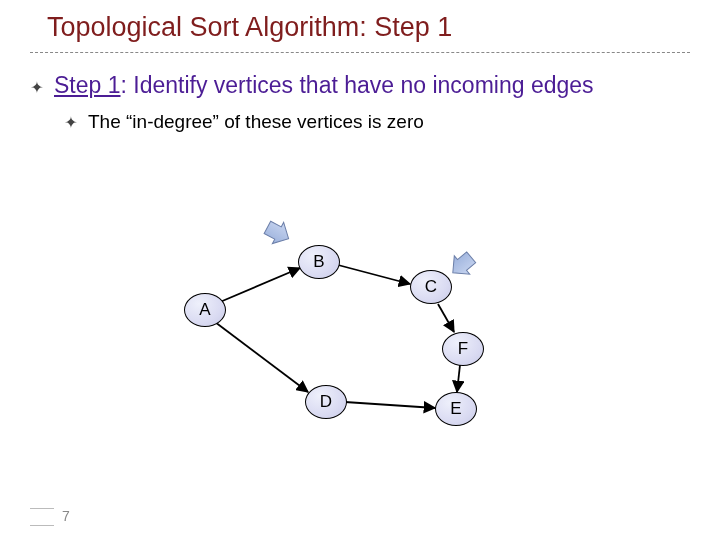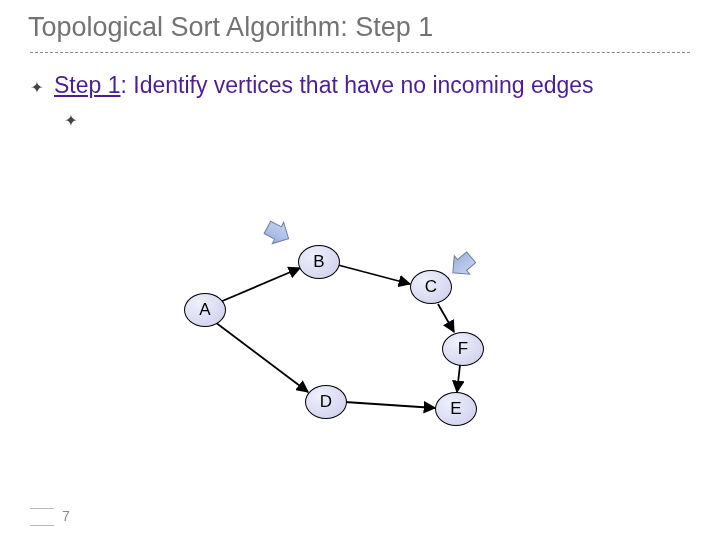--- a/index.html
+++ b/index.html
@@ -7,24 +7,24 @@
     margin: 0;
     width: 720px;
     height: 540px;
     background: #fff;
     font-family: Arial, Helvetica, sans-serif;
     position: relative;
     overflow: hidden;
   }
   .title {
     position: absolute;
-    left: 28px;
+    left: 47px;
     top: 12px;
     font-size: 27px;
-    color: #737373;
+    color: #7f1d1d;
   }
   .hr {
     position: absolute;
     left: 30px;
     top: 52px;
     width: 660px;
     border-top: 1px dashed #888;
   }
   .lvl1 {
     position: absolute;
@@ -93,20 +93,21 @@
 <div class="lvl1">
   <div class="bullet-row">
     <span class="bullet-glyph">✦</span>
     <span class="lvl1-text">
       <span class="ul">Step 1</span><span>: Identify vertices that have no incoming edges</span>
     </span>
   </div>
   <div class="lvl2">
     <div class="bullet-row">
       <span class="bullet-glyph">✦</span>
+      <span class="lvl2-text">The “in-degree” of these vertices is zero</span>
     </div>
   </div>
 </div>
 
 <div class="graph">
   <svg width="360" height="240">
     <defs>
       <marker id="ah" viewBox="0 0 10 10" refX="9" refY="5" markerWidth="7" markerHeight="7" orient="auto-start-reverse">
         <path d="M 0 0 L 10 5 L 0 10 z" fill="#000"></path>
       </marker>

